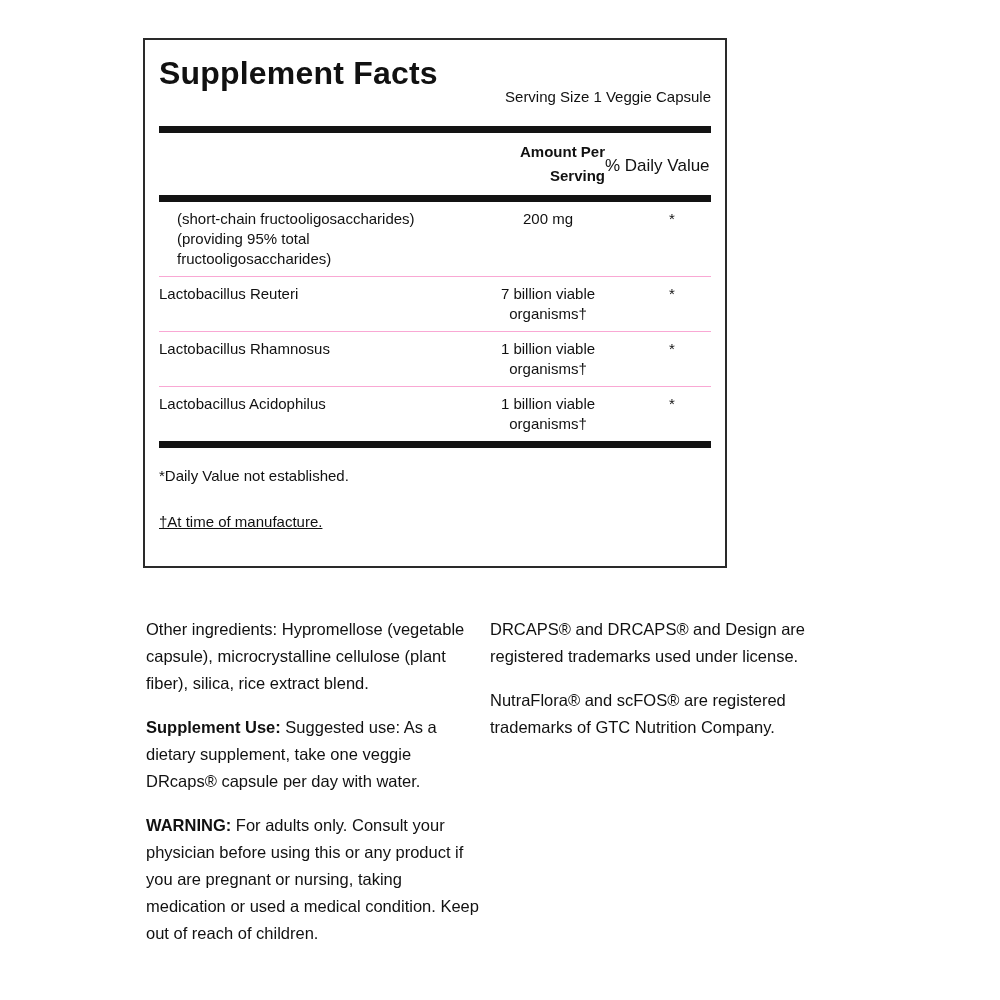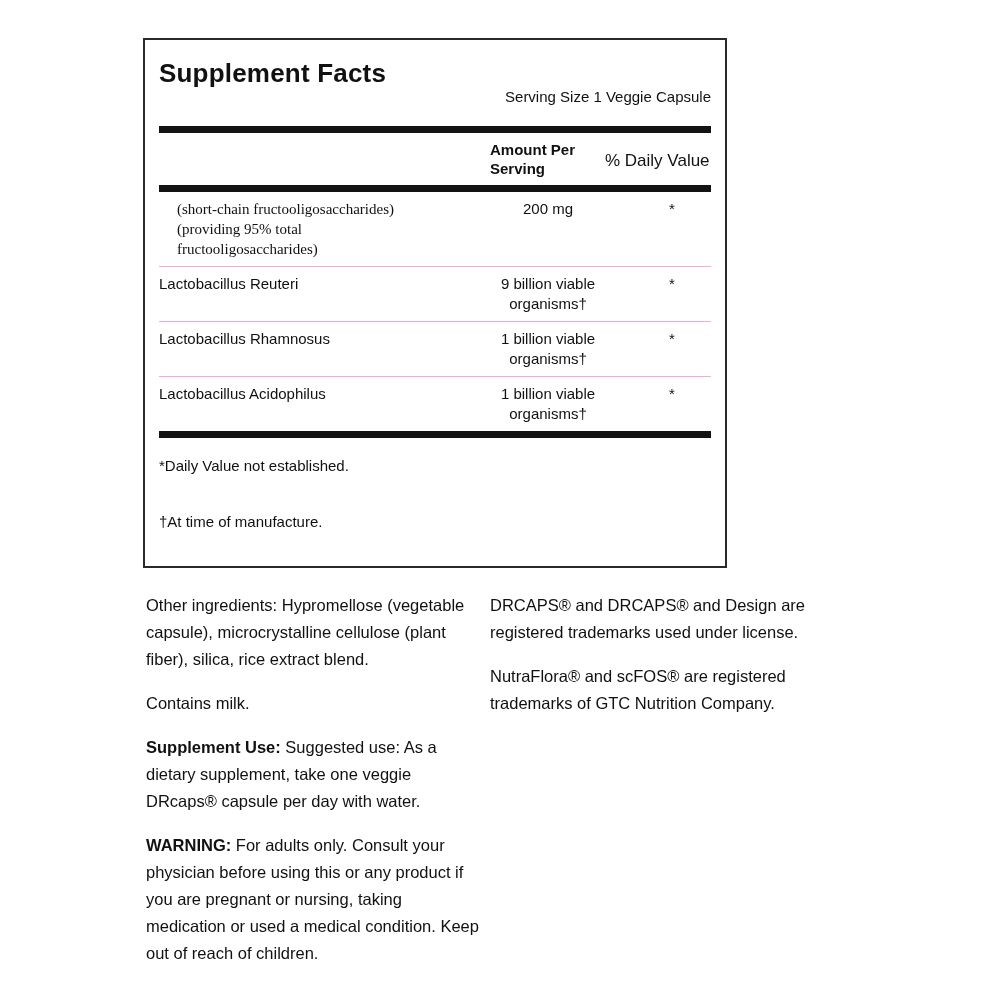--- a/index.html
+++ b/index.html
@@ -20,21 +20,21 @@
     left: 143px;
     top: 38px;
     width: 584px;
     height: 530px;
     box-sizing: border-box;
     border: 2px solid #2a2a2a;
     background: #fff;
     padding: 16px 14px 0 14px;
   }
   .sf-title {
-    font-size: 26px;
+    font-size: 32px;
     font-weight: bold;
     line-height: 30px;
     margin: 2px 0 0 0;
     letter-spacing: 0.2px;
   }
   .sf-serving {
     font-size: 15px;
     line-height: 18px;
     text-align: right;
   }
@@ -45,55 +45,57 @@
   }
   .bar.mid { margin-top: 0; }
   .hdr-row {
     display: flex;
     align-items: center;
     padding: 7px 0;
   }
   .hdr-spacer { flex: 1; }
   .hdr-amount {
     width: 115px;
+    text-align: right;
     font-weight: bold;
     font-size: 15px;
-    line-height: 19px;
+    line-height: 24px;
   }
   .hdr-dv {
     width: 106px;
     text-align: left;
     font-weight: normal;
     font-size: 17px;
     padding-top: 4px;
   }
   .sf-rows { }
   .row {
     display: flex;
     padding: 7px 0 7px 0;
     font-size: 15px;
     line-height: 20px;
   }
   .row + .row { border-top: 1px solid #f9a8d4; }
   .row-name { flex: 1; }
-  .row-sub { padding-left: 18px; font-family: Liberation Serif, serif; }
+  .row-sub { padding-left: 18px; }
   .row-amount { width: 170px; text-align: center; }
   .row-dv { width: 78px; text-align: center; }
   .footnote {
     font-size: 15px;
     line-height: 18px;
     margin-top: 19px;
   }
-  .footnote.second { margin-top: 38px; }
+  .footnote.second { margin-top: 28px; text-decoration: underline; }
 
   
   .col {
     position: absolute;
     font-size: 16.5px;
     line-height: 27px;
+    margin-top: 24px;
   }
   .col-left  { left: 146px; top: 592px; width: 338px; }
   .col-right { left: 490px; top: 592px; width: 350px; }
   .col p { margin: 0 0 17px 0; }
   .col p b { font-weight: bold; }
 </style>
 </head>
 <body>
 
 <div class="page">
@@ -119,21 +121,21 @@
           <div class="row-sub">(short-chain fructooligosaccharides)</div>
           <div class="row-sub">(providing 95% total</div>
           <div class="row-sub">fructooligosaccharides)</div>
         </div>
         <div class="row-amount">200 mg</div>
         <div class="row-dv">*</div>
       </div>
 
       <div class="row">
         <div class="row-name">Lactobacillus Reuteri</div>
-        <div class="row-amount">9 billion viable organisms†</div>
+        <div class="row-amount">7 billion viable organisms†</div>
         <div class="row-dv">*</div>
       </div>
 
       <div class="row">
         <div class="row-name">Lactobacillus Rhamnosus</div>
         <div class="row-amount">1 billion viable organisms†</div>
         <div class="row-dv">*</div>
       </div>
 
       <div class="row">
@@ -145,21 +147,20 @@
     </div>
 
     <div class="bar mid"></div>
 
     <div class="footnote">*Daily Value not established.</div>
     <div class="footnote second">†At time of manufacture.</div>
   </div>
 
   <div class="col col-left">
     <p><span>Other ingredients: Hypromellose (vegetable capsule), microcrystalline cellulose (plant fiber), silica, rice extract blend.</span></p>
-    <p><span>Contains milk.</span></p>
     <p><b>Supplement Use:</b><span> Suggested use: As a dietary supplement, take one veggie DRcaps® capsule per day with water.</span></p>
     <p><b>WARNING:</b><span> For adults only. Consult your physician before using this or any product if you are pregnant or nursing, taking medication or used a medical condition. Keep out of reach of children.</span></p>
   </div>
 
   <div class="col col-right">
     <p><span>DRCAPS® and DRCAPS® and Design are registered trademarks used under license.</span></p>
     <p><span>NutraFlora® and scFOS® are registered trademarks of GTC Nutrition Company.</span></p>
   </div>
 
 </div>

